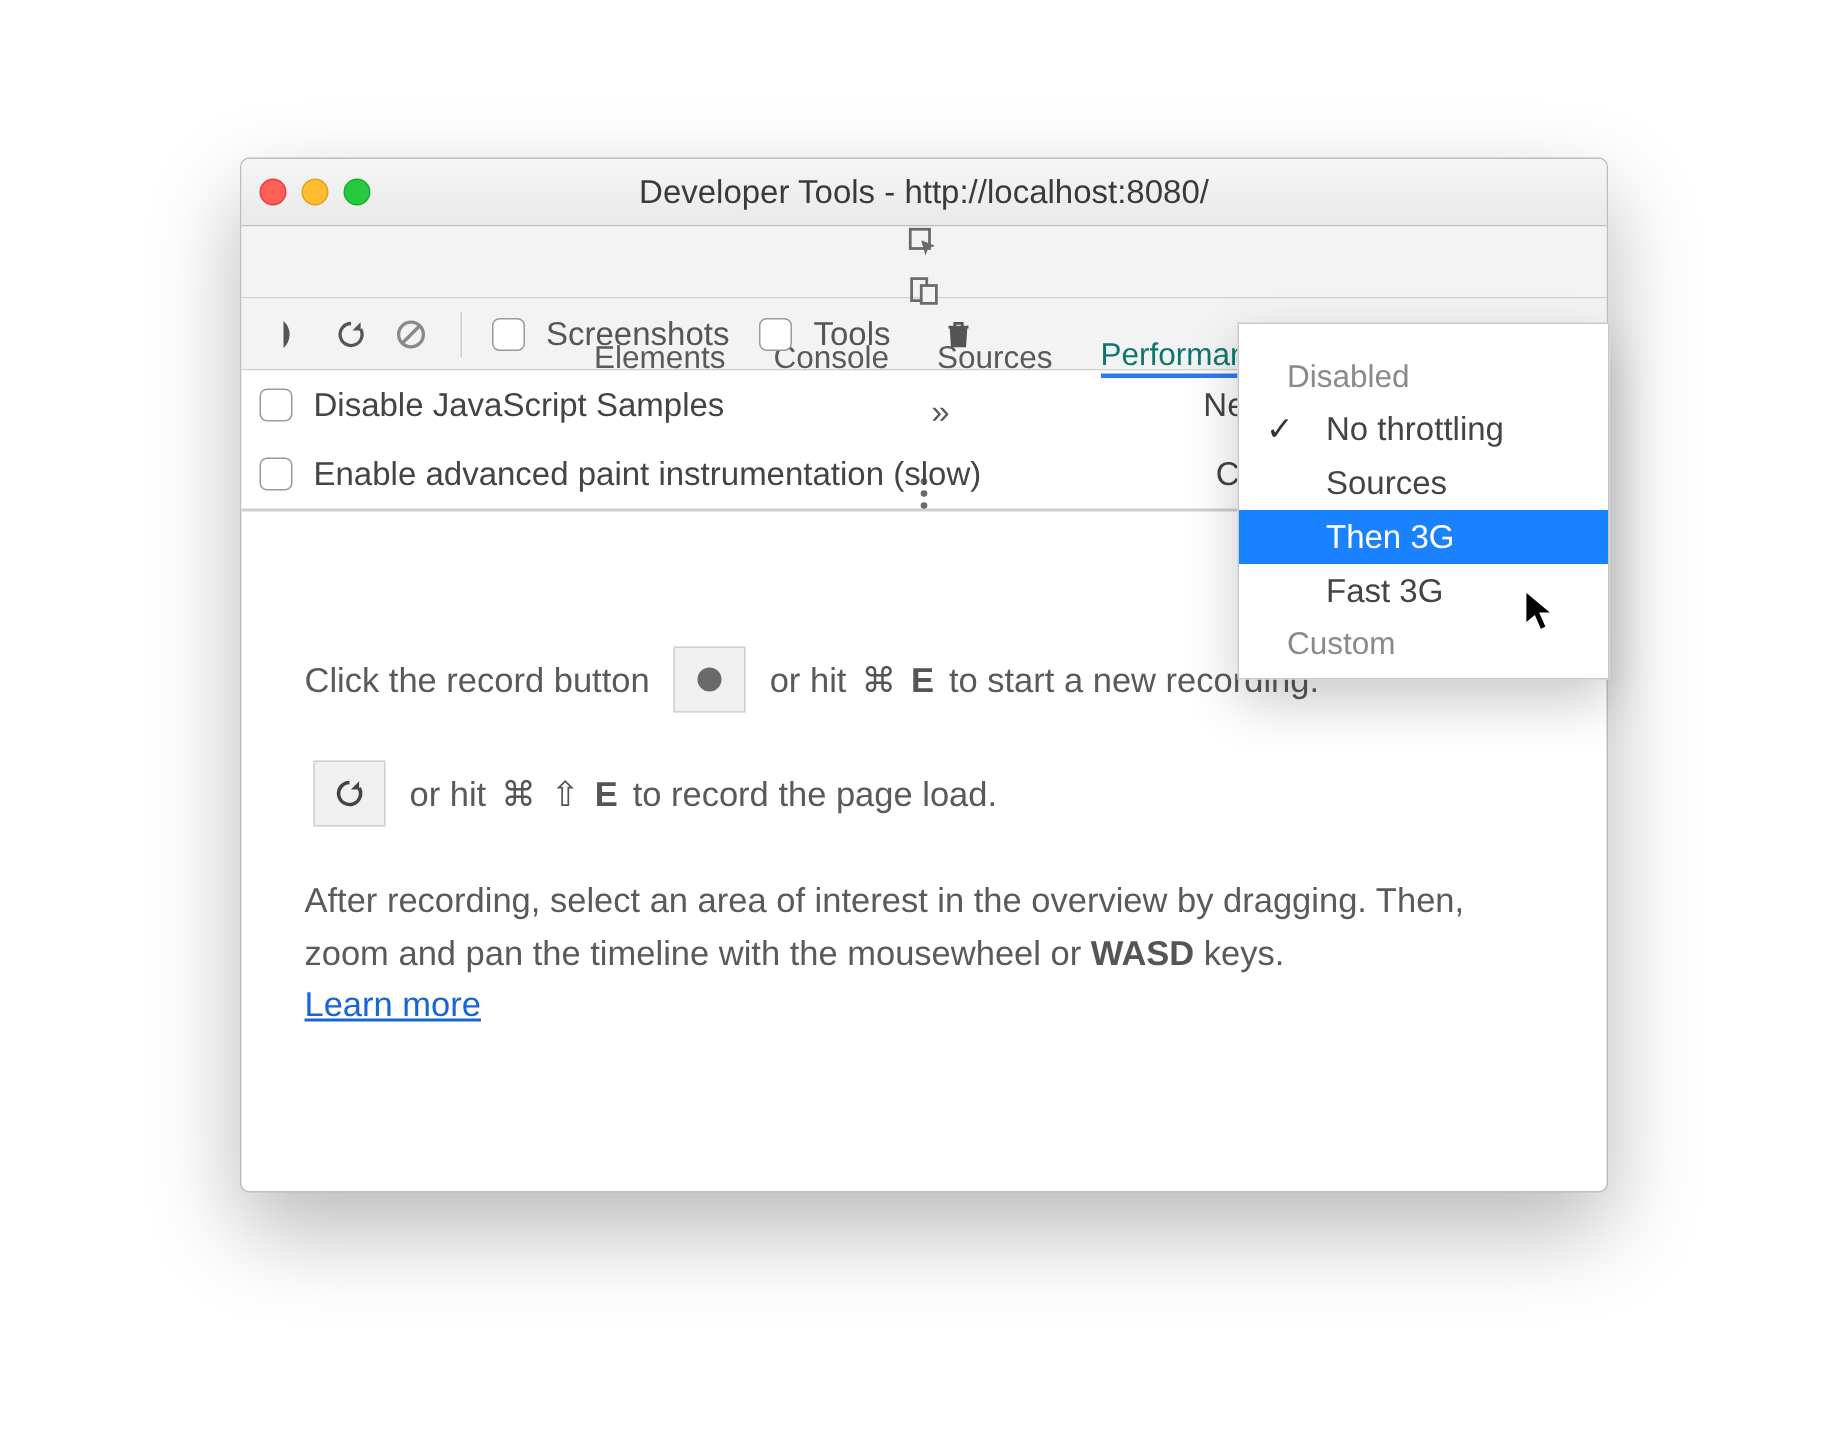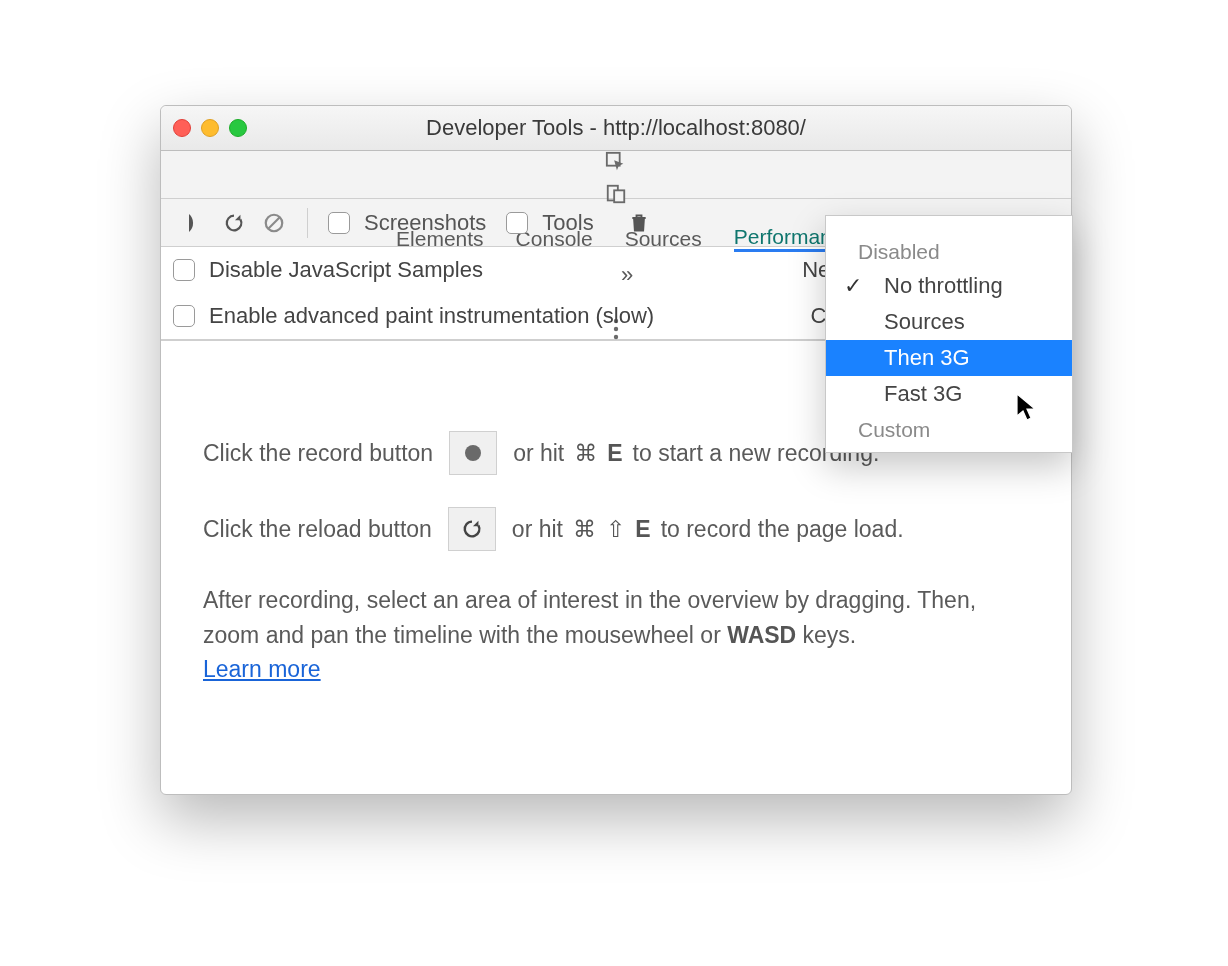--- a/index.html
+++ b/index.html
@@ -255,21 +255,20 @@
         <svg width="22" height="22" viewBox="0 0 22 22">
             <circle cx="11" cy="11" r="8"></circle>
           </svg>
       </span>
       <span>or hit</span>
       <span class="sym">⌘</span>
       <span class="kbd">E</span>
       <span>to start a new recording.</span>
     </div>
     <div class="row">
-      <span>Click the reload button</span>
       <span class="mini-btn">
         <svg width="22" height="22" viewBox="0 0 24 24">
             <path d="M12 4 a8 8 0 1 0 7 4" fill="none" stroke="#444" stroke-width="2.6"></path>
             <path d="M19 3 L19 9 L13 9 Z" fill="#444"></path>
           </svg>
       </span>
       <span>or hit</span>
       <span class="sym">⌘</span>
       <span class="sym">⇧</span>
       <span class="kbd">E</span>

